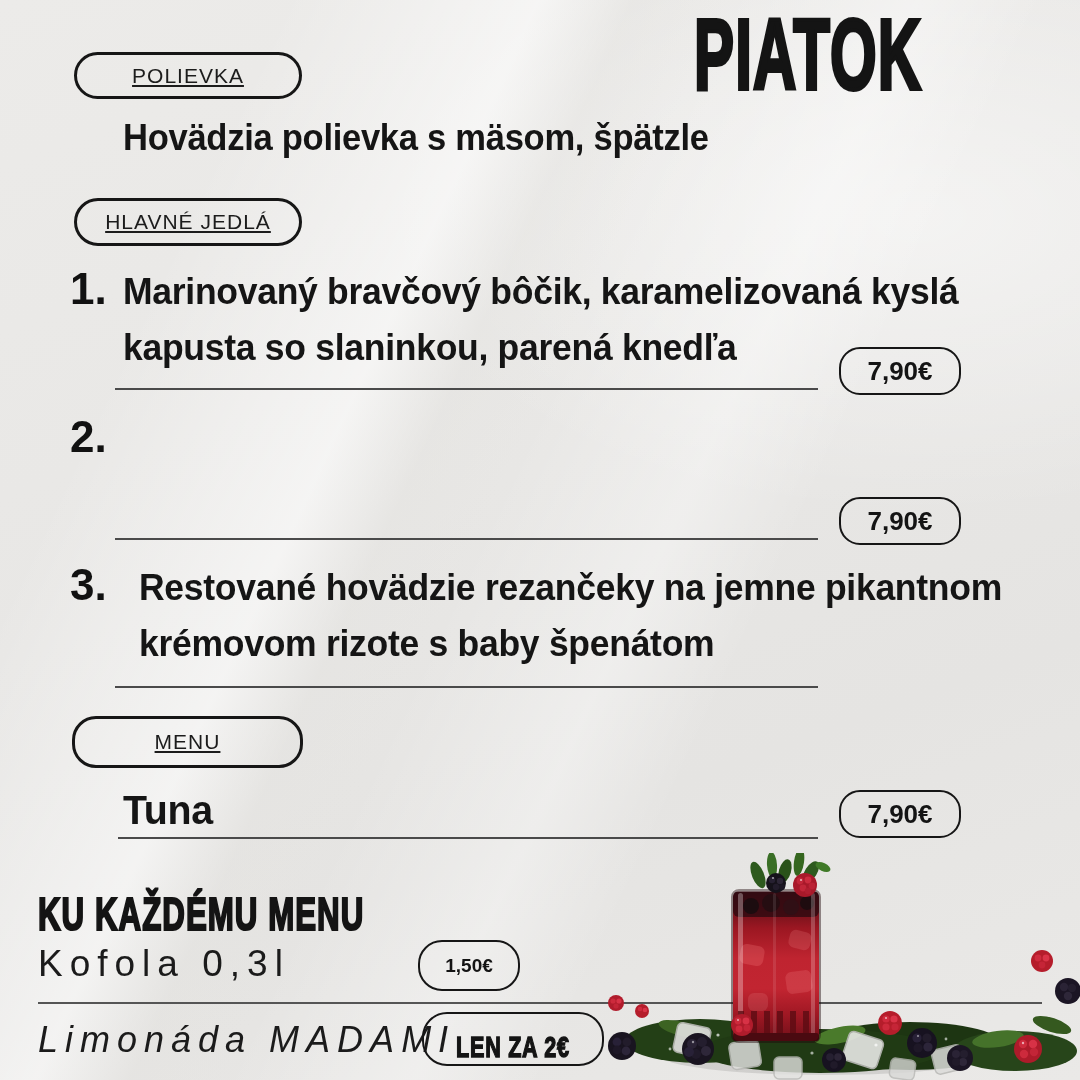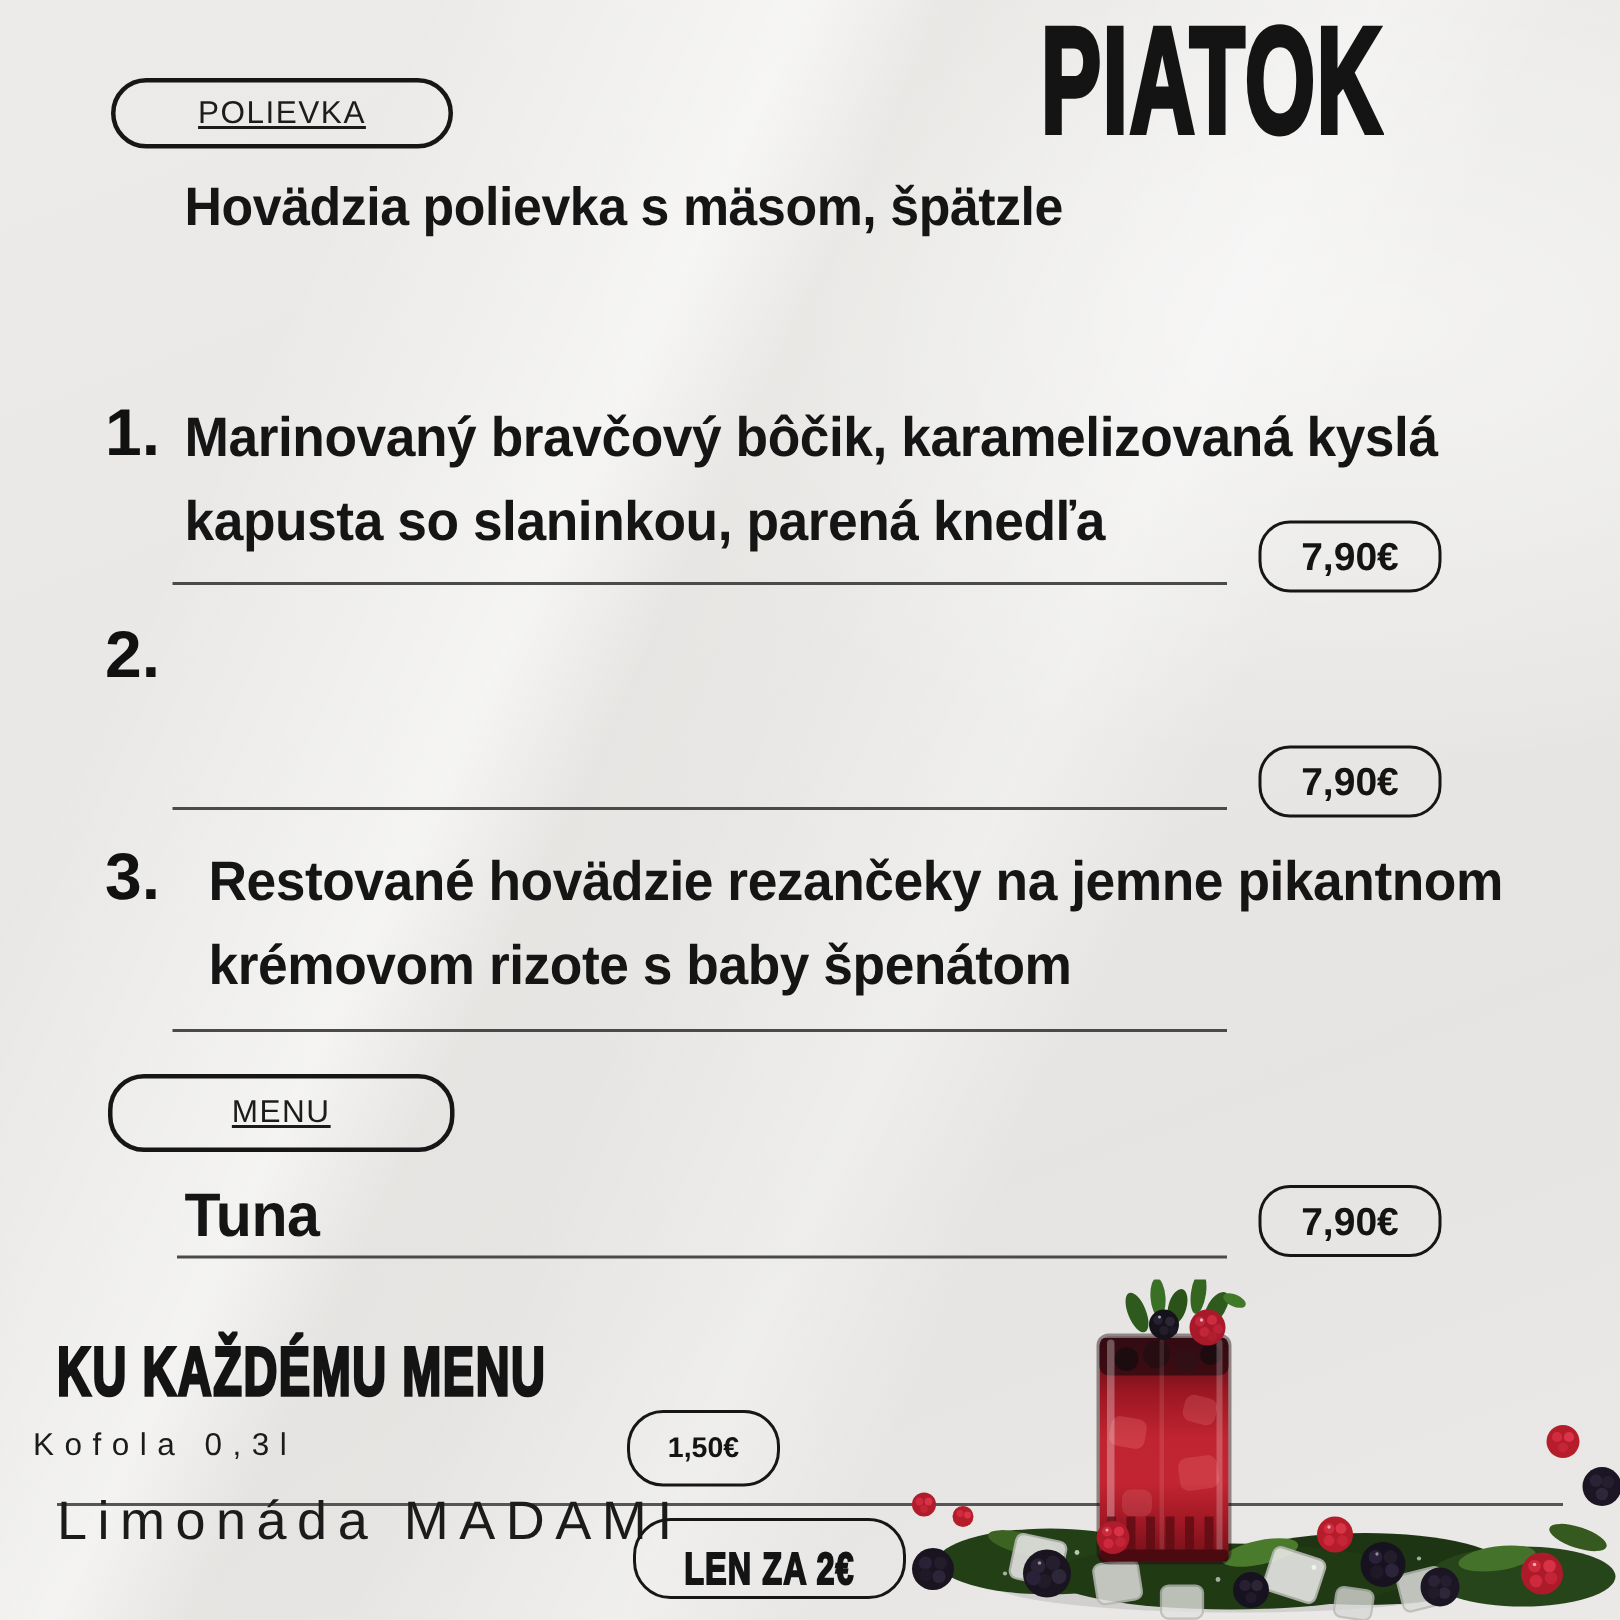--- a/index.html
+++ b/index.html
@@ -50,20 +50,23 @@
 <div class="poster">
 
   <div class="badge" style="left:74px;top:52px;width:222px;height:41px;">
     <span>POLIEVKA</span>
   </div>
 
   <div class="abs display" style="left:694px;top:4px;font-size:100px;">PIATOK</div>
 
   <div class="abs dish-line" style="left:123px;top:114px;font-size:36px;line-height:48px;">Hovädzia polievka s mäsom, špätzle</div>
 
+  <div class="badge" style="left:74px;top:198px;width:222px;height:42px;">
+    <span>HLAVNÉ JEDLÁ</span>
+  </div>
 
   <div class="abs item-number" style="left:70px;top:261px;">1.</div>
   <div class="abs" style="left:123px;top:264px;width:950px;">
     <div class="dish-line">Marinovaný bravčový bôčik, karamelizovaná kyslá</div>
     <div class="dish-line">kapusta so slaninkou, parená knedľa</div>
   </div>
   <div class="rule" style="left:115px;top:388px;width:703px;"></div>
   <div class="price-pill" style="left:839px;top:347px;width:118px;height:44px;">7,90€</div>
 
   <div class="abs item-number" style="left:70px;top:409px;">2.</div>
@@ -79,26 +82,26 @@
 
   <div class="badge" style="left:72px;top:716px;width:225px;height:46px;">
     <span>MENU</span>
   </div>
   <div class="abs dish-line" style="left:123px;top:788px;font-size:41px;line-height:44px;">Tuna</div>
   <div class="rule" style="left:118px;top:837px;width:700px;"></div>
   <div class="price-pill" style="left:839px;top:790px;width:118px;height:44px;">7,90€</div>
 
   <div class="abs heading2" style="left:38px;top:891px;font-size:46px;">KU KAŽDÉMU MENU</div>
 
-  <div class="abs tracked" style="left:22px;top:944px;font-size:21px;line-height:40px;letter-spacing:7px;">Kofola 0,3l</div>
+  <div class="abs tracked" style="left:38px;top:944px;font-size:37px;line-height:40px;letter-spacing:7px;">Kofola 0,3l</div>
   <div class="price-pill" style="left:418px;top:940px;width:98px;height:47px;border-radius:24px;font-size:19px;">1,50€</div>
 
   <div class="rule" style="left:38px;top:1002px;width:1004px;background:#555;"></div>
 
-  <div class="abs tracked" style="left:38px;top:992px;font-size:36px;line-height:44px;letter-spacing:7px;">Limonáda MADAMI</div>
+  <div class="abs tracked" style="left:38px;top:1018px;font-size:36px;line-height:44px;letter-spacing:7px;font-style:italic;">Limonáda MADAMI</div>
   <div class="price-pill" style="left:422px;top:1012px;width:178px;height:50px;border-radius:25px;align-items:flex-end;">
     <span class="pill-strong" style="font-size:30px;">LEN ZA 2€</span>
   </div>
 
   <svg class="abs" style="left:590px;top:853px;" width="490" height="227" viewBox="0 0 490 227" aria-hidden="true">
     <defs>
       <linearGradient id="liq" x1="0" y1="0" x2="0" y2="1">
         <stop offset="0" stop-color="#43101c"></stop>
         <stop offset=".1" stop-color="#661019"></stop>
         <stop offset=".25" stop-color="#9c1722"></stop>

